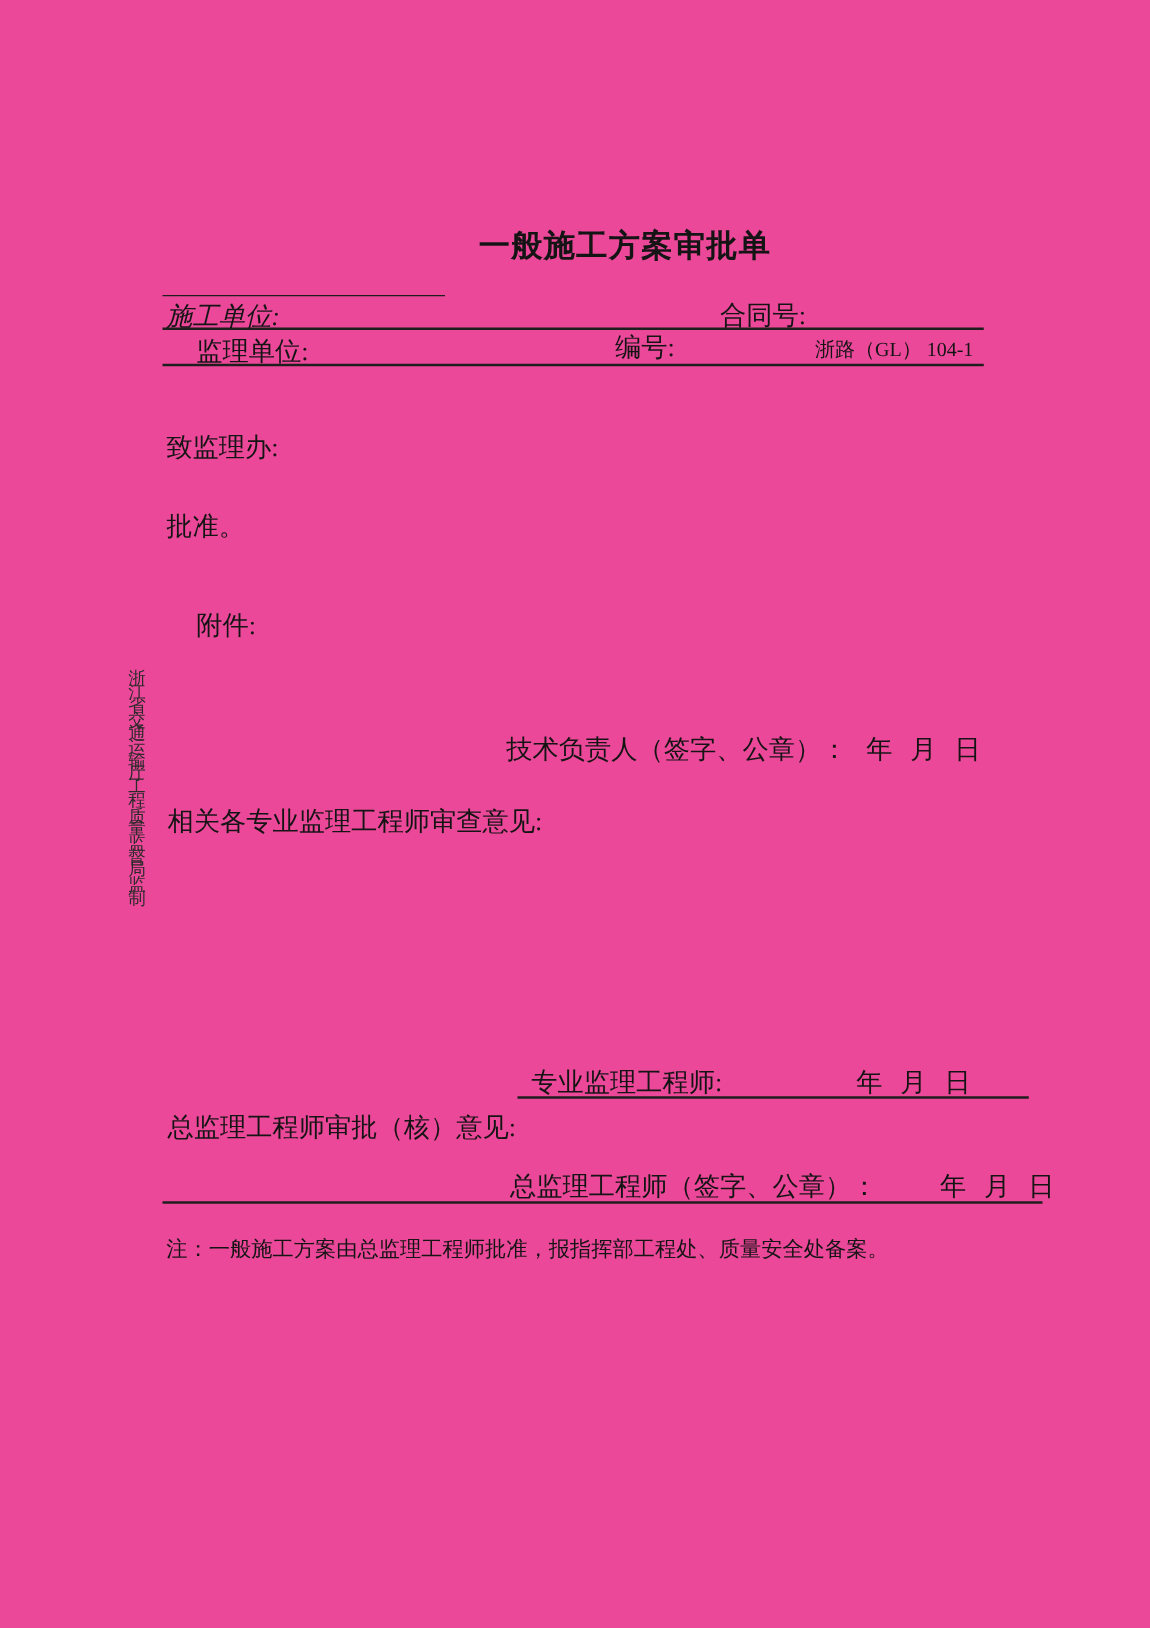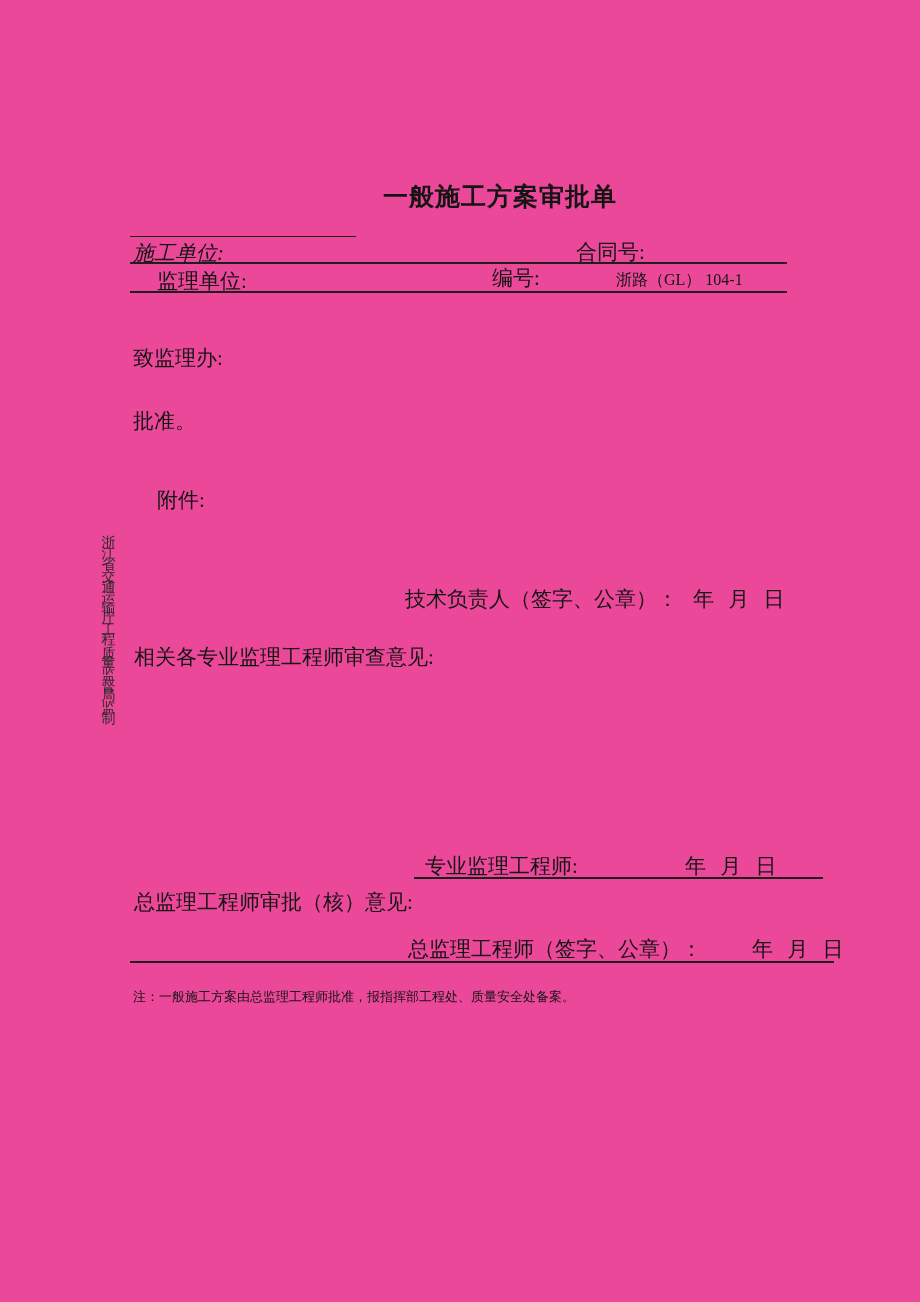--- a/index.html
+++ b/index.html
@@ -8,21 +8,21 @@
     width:920px;
     height:1302px;
     background:#ec4899;
     font-family:"Liberation Serif","DejaVu Serif",serif;
     color:#141414;
     overflow:hidden;
   }
   .abs { position:absolute; white-space:nowrap; }
   .t   { font-size:21px; line-height:1.25; }
   .small { font-size:16px; }
-  .note { font-size:13px; }
+  .note { font-size:17px; }
   .title {
     position:absolute;
     left:383px; top:180px;
     font-family:"Liberation Sans","DejaVu Sans",sans-serif;
     font-weight:700;
     font-size:25px;
     letter-spacing:1px;
     white-space:nowrap;
   }
   .rule { position:absolute; background:#1e1e1e; height:2px; }
@@ -54,21 +54,21 @@
 
   <div class="rule thin" style="left:130px; top:236px; width:226px;"></div>
   <div class="rule" style="left:130px; top:262px; width:657px;"></div>
   <div class="rule" style="left:130px; top:291px; width:657px;"></div>
 
   <div class="abs t" style="left:133px; top:240px;font-style:italic;">施工单位:</div>
   <div class="abs t" style="left:528px; top:239px;margin-left:48px;">合同号:</div>
 
   <div class="abs t" style="left:133px; top:268px;margin-left:24px;">监理单位:</div>
   <div class="abs t" style="left:492px; top:265px;">编号:</div>
-  <div class="abs small" style="left:616px; top:270px;">浙路（GL） 104-1</div>
+  <div class="abs small" style="left:652px; top:270px;">浙路（GL） 104-1</div>
 
   <div class="abs t" style="left:133px; top:345px;">致监理办:</div>
 
 
   <div class="abs t" style="left:133px; top:408px;">批准。</div>
 
   <div class="abs t" style="left:157px; top:487px;">附件:</div>
 
   <div class="abs t" style="left:405px; top:586px;">技术负责人（签字、公章）：</div>
   <div class="abs t date" style="left:693px; top:586px;">年 月 日</div>

